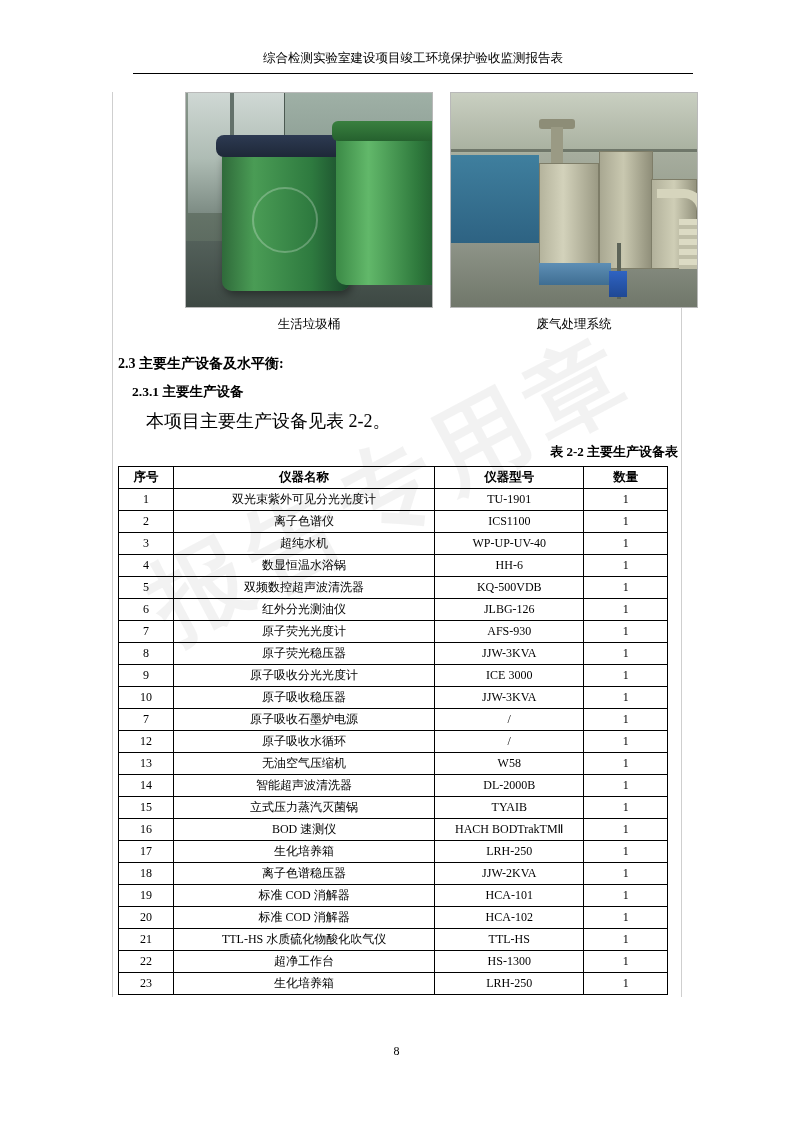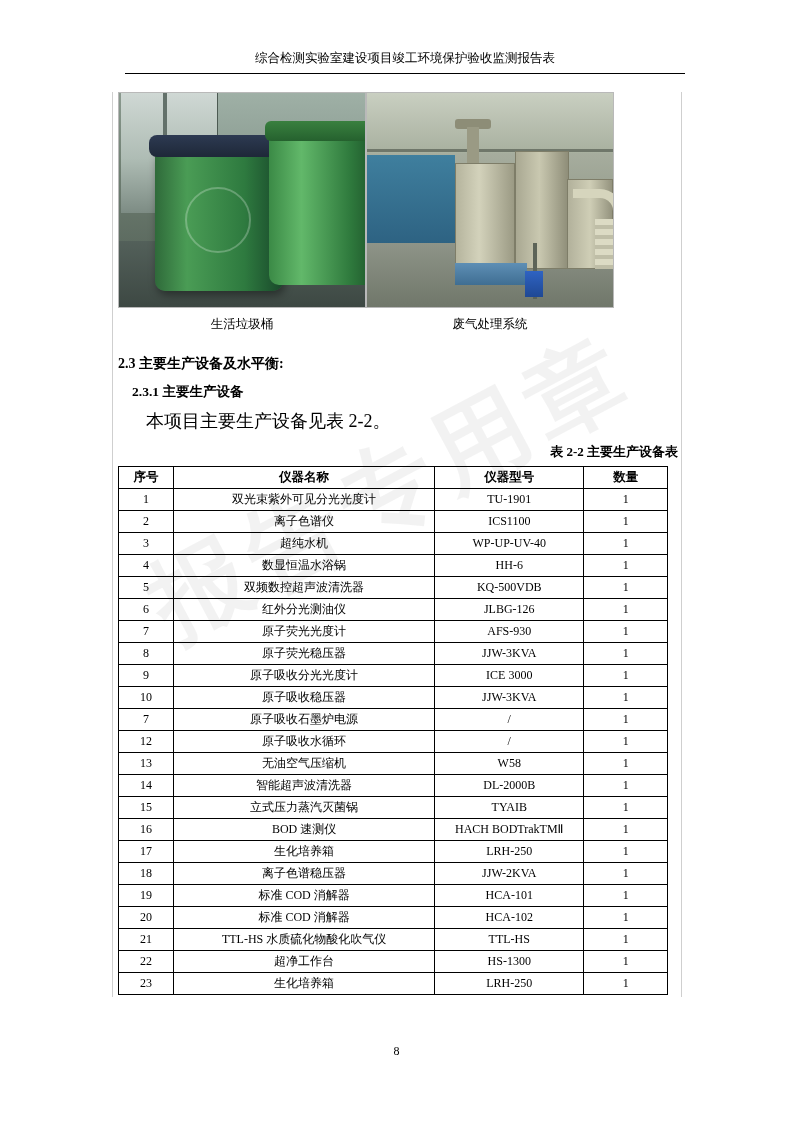--- a/index.html
+++ b/index.html
@@ -29,39 +29,40 @@
     font-family: "Liberation Serif", serif;
     font-size: 96px;
     font-weight: bold;
     color: #8a8a8a;
     letter-spacing: 10px;
     line-height: 1.25;
     white-space: nowrap;
   }
   .header {
     position: absolute;
-    left: 125px;
+    left: 133px;
     top: 50px;
     width: 560px;
     text-align: center;
     font-size: 12.5px;
     font-family: "Liberation Serif", serif;
     padding-bottom: 6px;
     border-bottom: 1px solid #000;
   }
   .content {
     position: absolute;
     left: 118px;
     top: 92px;
     width: 560px;
   }
   .photo-block {
     display: flex;
-    justify-content: flex-start;
+    justify-content: center;
     width: 647px;
+    gap: 17px;
   }
   .photo-wrap {
     width: 248px;
   }
   .photo {
     width: 248px;
     height: 216px;
     position: relative;
     overflow: hidden;
     border: 1px solid #b9b9b9;

